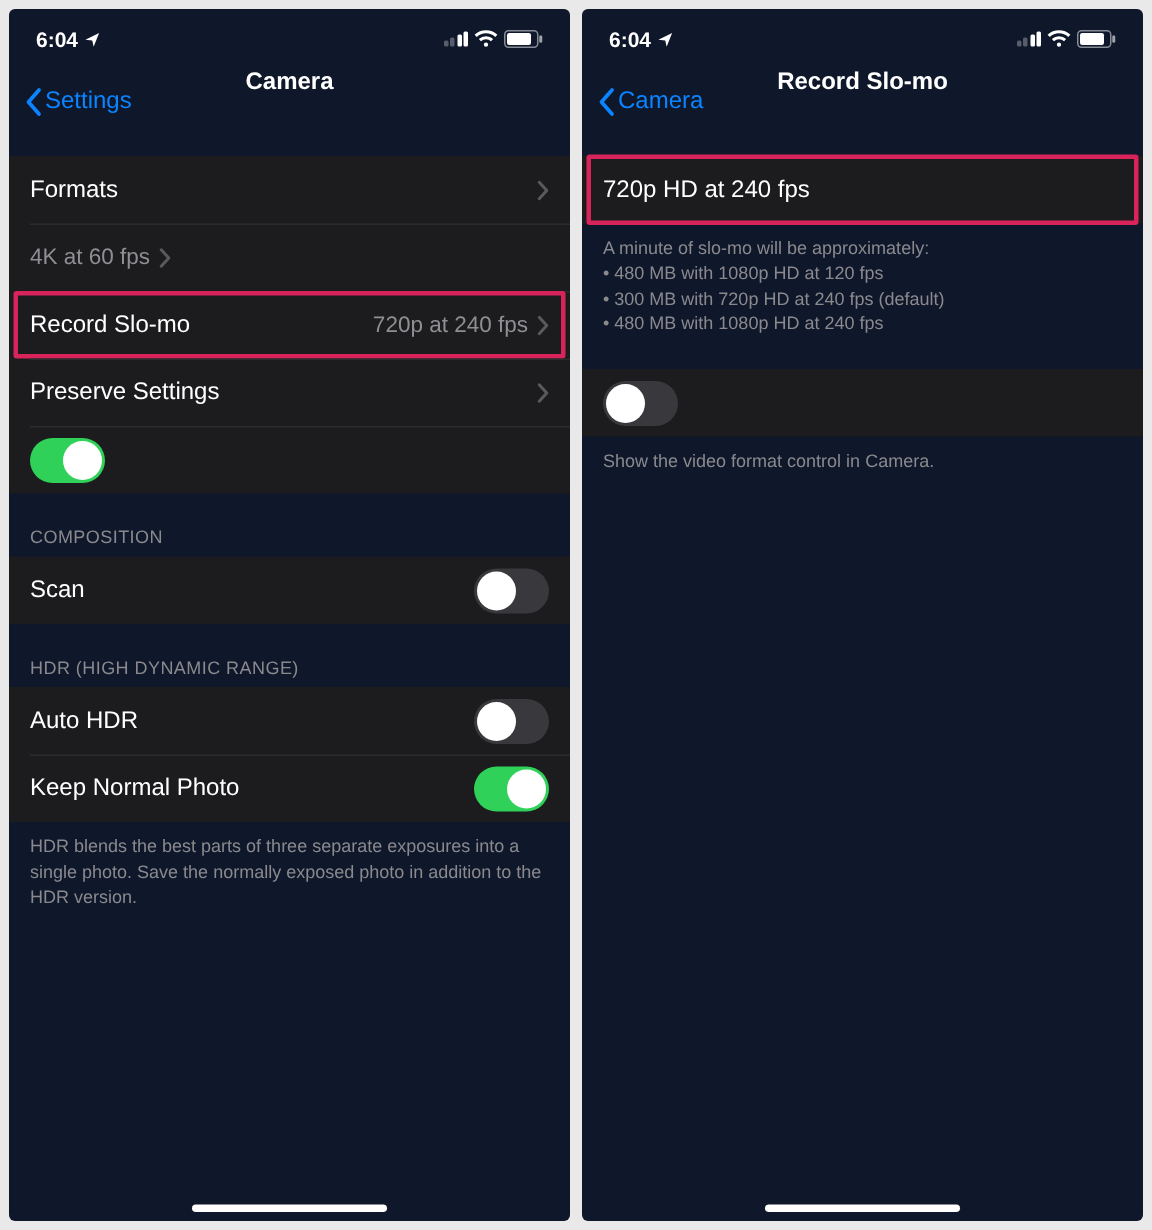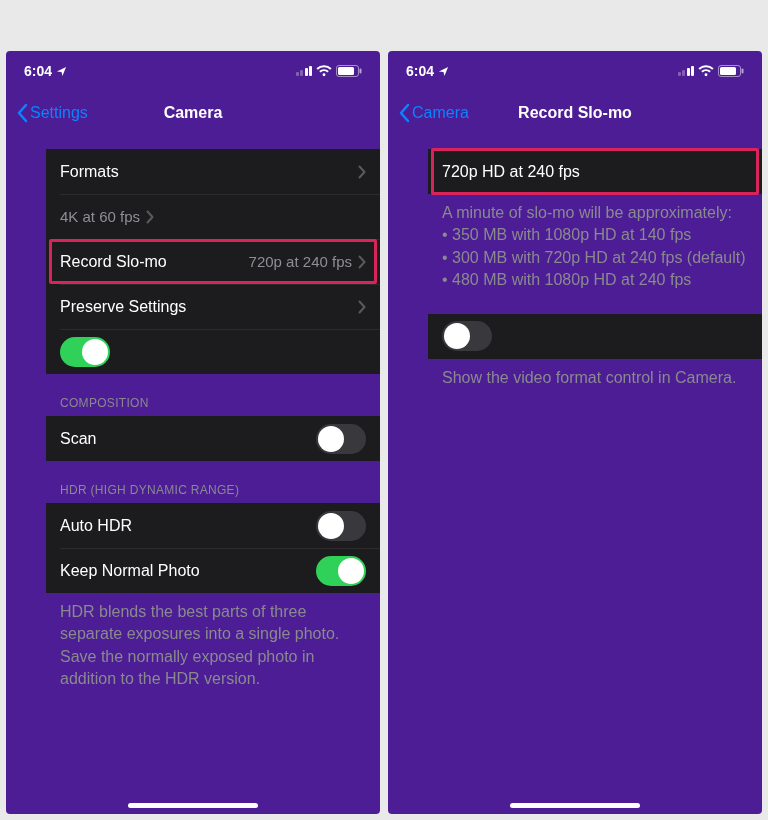--- a/index.html
+++ b/index.html
@@ -1,49 +1,49 @@
 <!DOCTYPE html>
 <html><head>
   <meta charset="utf-8">
   <style>
     * { margin: 0; padding: 0; box-sizing: border-box; font-family: -apple-system, "Helvetica Neue", Helvetica, Arial, sans-serif; }
     body { background: #e9e9e9; display: flex; gap: 8px; padding: 6px; width: 768px; height: 820px; }
-    .phone { flex: 1; background: #4c1d95; border-radius: 4px; overflow: hidden; display: flex; flex-direction: column; position: relative; margin-top: 45px; }
+    .phone { flex: 1; background: #0f172a; border-radius: 4px; overflow: hidden; display: flex; flex-direction: column; position: relative; }
     .status-bar { height: 40px; color: #fff; display: flex; align-items: center; justify-content: space-between; padding: 0 18px; font-size: 14px; font-weight: 600; }
     .status-left { display: flex; align-items: center; gap: 4px; }
     .status-right { display: flex; align-items: center; gap: 4px; }
     .signal { display: inline-flex; align-items: flex-end; gap: 1.5px; }
     .signal .bar { width: 3px; background: #fff; border-radius: 1px; }
     .signal .b1 { height: 4px; } .signal .b2 { height: 6px; }
     .signal .b3 { height: 8px; } .signal .b4 { height: 10px; }
     .wifi-icon svg, .battery-icon svg, .loc-icon svg { display: block; }
-    .nav-bar { height: 44px; display: flex; align-items: center; position: relative; padding: 0 10px; }
+    .nav-bar { height: 44px; display: flex; position: relative; padding: 0 10px; }
     .back { display: flex; align-items: center; color: #0a84ff; font-size: 16px; gap: 2px; }
     .back svg { display: block; }
     .nav-title { position: absolute; left: 0; right: 0; text-align: center; color: #fff; font-size: 16px; font-weight: 600; pointer-events: none; }
-    .content { flex: 1; overflow: hidden; padding-left: 40px; }
+    .content { flex: 1; overflow: hidden; }
     .group { margin-top: 22px; }
     .group.first { margin-top: 14px; }
     .group-header { color: #8a8a8e; font-size: 12px; padding: 0 14px 6px; letter-spacing: 0.3px; }
     .rows { background: #1c1c1e; }
     .row { display: flex; align-items: center; min-height: 45px; padding: 0 14px; position: relative; }
     .row + .row::before { content: ""; position: absolute; left: 14px; right: 0; top: 0; height: 1px; background: #2c2c2e; }
     .row-label { color: #fff; font-size: 16px; flex: 1; }
     .row-value { color: #8e8e93; font-size: 15px; margin-right: 6px; text-align: center; }
     .chev { color: #5a5a5e; }
     .chev svg { display: block; }
     .check { color: #0a84ff; }
     .check svg { display: block; }
     .toggle { width: 50px; height: 30px; border-radius: 15px; position: relative; }
     .toggle .knob { width: 26px; height: 26px; border-radius: 50%; background: #fff; position: absolute; top: 2px; }
     .toggle.on { background: #30d158; }
     .toggle.on .knob { right: 2px; }
     .toggle.off { background: #39393d; }
     .toggle.off .knob { left: 2px; }
-    .footer-text { color: #8a8a8e; font-size: 16px; padding: 8px 14px 0; line-height: 1.4; }
+    .footer-text { color: #8a8a8e; font-size: 12px; padding: 8px 14px 0; line-height: 1.4; }
     .home-ind { position: absolute; bottom: 6px; left: 50%; transform: translateX(-50%); width: 130px; height: 5px; background: #fff; border-radius: 3px; }
     .highlight-box { position: absolute; border: 3px solid #d8245b; border-radius: 2px; pointer-events: none; }
     .phone1 .highlight-box { left: 3px; right: 3px; top: 0; bottom: 0; }
     .phone2 .highlight-box { left: 3px; right: 3px; top: -1px; bottom: -1px; }
     .rel { position: relative; }
   </style>
 </head>
 <body>
 
 <div class="phone phone1">
@@ -213,21 +213,21 @@
   <div class="content">
     <div class="group first">
       <div class="rows rel">
         <div class="row">
           <span class="row-label">720p HD at 240 fps</span>
         </div>
         <div class="highlight-box"></div>
       </div>
       <div class="footer-text">
         <div>A minute of slo-mo will be approximately:</div>
-        <div>• 350 MB with 1080p HD at 140 fps</div>
+        <div>• 480 MB with 1080p HD at 120 fps</div>
         <div>• 300 MB with 720p HD at 240 fps (default)</div>
         <div>• 480 MB with 1080p HD at 240 fps</div>
       </div>
     </div>
 
     <div class="group">
       <div class="rows">
         <div class="row">
           <div class="toggle off">
               <div class="knob"></div>

